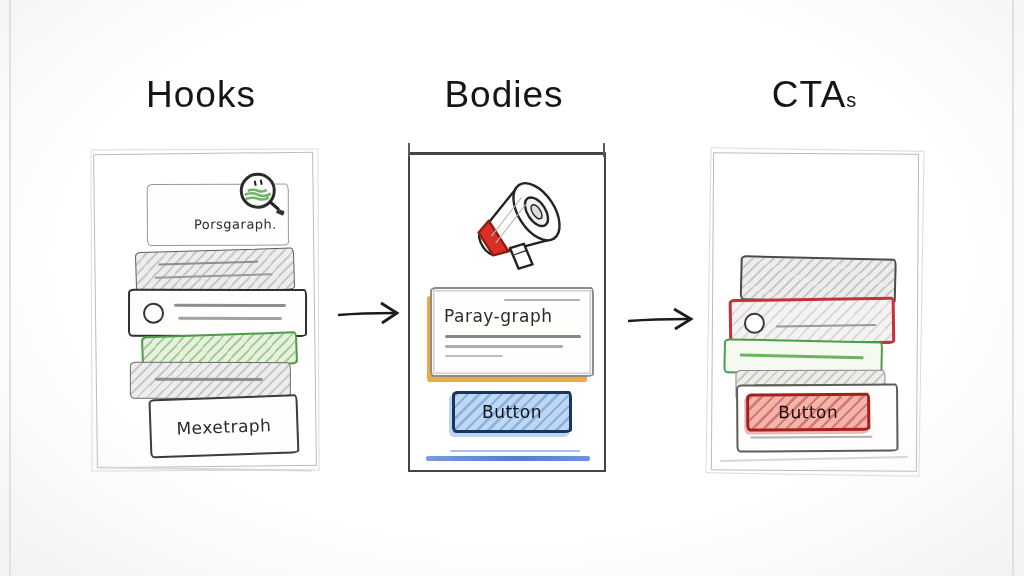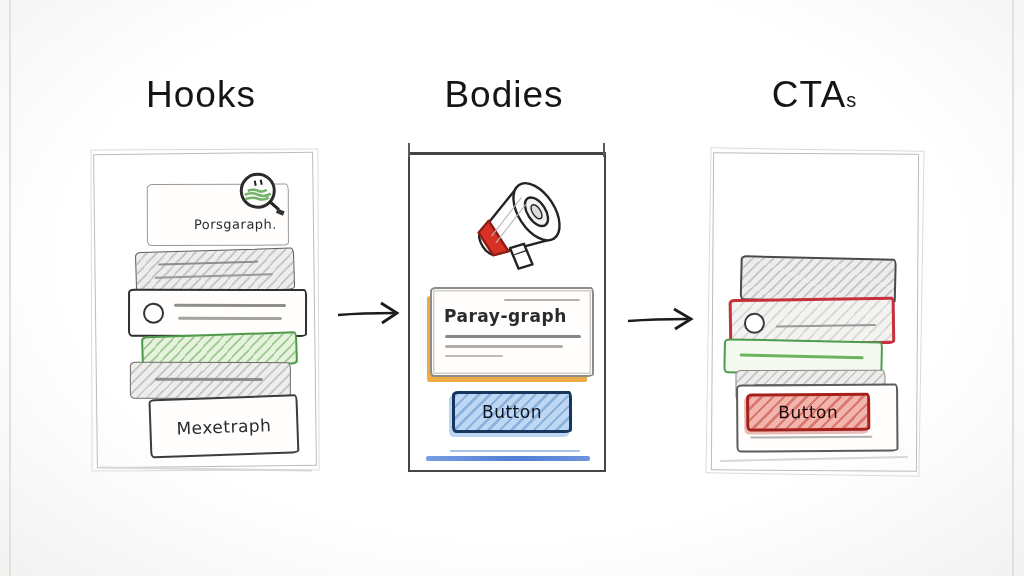--- a/index.html
+++ b/index.html
@@ -135,21 +135,21 @@
         <path d="M31 44 L46 39.5 L46 76 L31 71 Z" fill="#d93025" stroke="#8c1d12"></path>
         <ellipse cx="91" cy="58" rx="18" ry="32"></ellipse>
         <ellipse cx="91" cy="58" rx="9" ry="16" fill="#f2f1f0"></ellipse>
         <ellipse cx="91" cy="58" rx="4" ry="8" fill="#dddcda" stroke-width="1.4"></ellipse>
         <path d="M49 74 L63 78 L59 100 L45 96 Z"></path>
         <path d="M49 82 L61 85" stroke-width="1.3"></path>
         <path d="M40 54 L86 38 M40 62 L86 46" stroke="#b9b8b6" stroke-width="1.1" fill="none"></path>
       </g>
     </svg>
 
-    <div class="card sk para-card" style="left:20px;top:132px;width:160px;height:86px;font-weight:bold;">
+    <div class="card sk para-card" style="left:20px;top:132px;width:160px;height:86px;">
       <div class="line" style="left:72px;top:10px;width:76px;height:2px;background:#b2b1af;"></div>
       <span class="sketch-text" style="position:absolute;left:12px;top:17px;font-size:17px;">Paray-graph</span>
       <div class="line" style="left:13px;top:46px;width:136px;height:3px;background:#87868a;"></div>
       <div class="line" style="left:13px;top:56px;width:118px;height:2.5px;background:#aeadab;"></div>
       <div class="line" style="left:13px;top:66px;width:58px;height:2px;background:#bcbbb9;"></div>
     </div>
 
     <div class="card sk hatch-blue blue-btn" style="left:42px;top:236px;width:114px;height:36px;">
       <span class="sketch-text" style="font-size:17px;color:#0e141d;">Button</span>
     </div>

